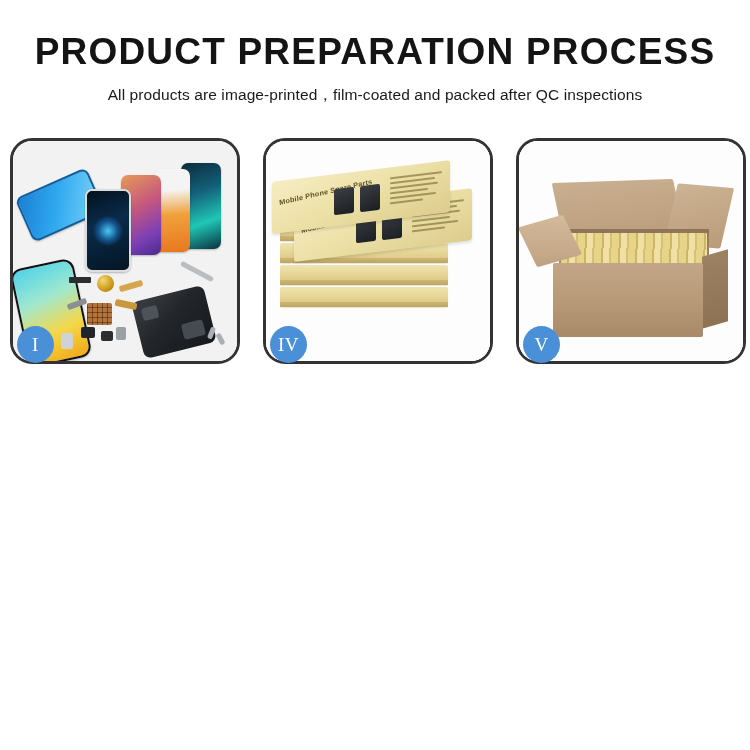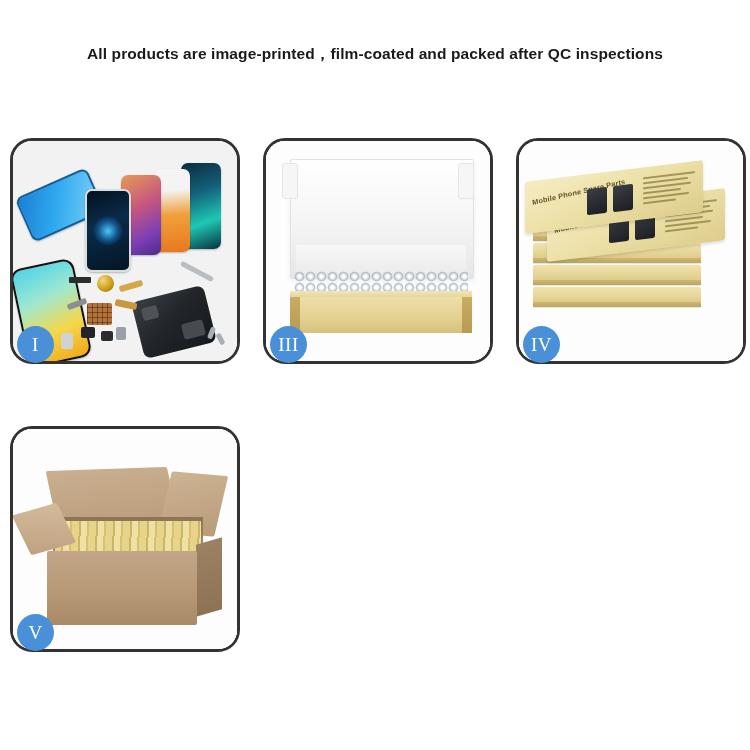--- a/index.html
+++ b/index.html
@@ -27,21 +27,21 @@
     font-weight: 700;
     letter-spacing: 1.2px;
     color: #141414;
     line-height: 1.1;
     white-space: nowrap;
   }
   .subtitle {
     margin-top: 12px;
     font-family: "Liberation Sans", sans-serif;
     font-size: 15.5px;
-    font-weight: 700;
+    font-weight: 400;
     color: #1a1a1a;
     letter-spacing: 0.1px;
     white-space: nowrap;
   }
 
   
   .grid {
     position: absolute;
     left: 10px;
     top: 138px;
@@ -388,20 +388,21 @@
   .tape-v2 {
     position: absolute; left: 52px; top: 166px; width: 14px; height: 16px;
     background: rgba(140,112,80,0.45);
     transform: skewY(17deg);
   }
 </style>
 </head>
 <body>
 
 <div class="header">
+  <div class="title">PRODUCT PREPARATION PROCESS</div>
   <div class="subtitle">All products are image-printed，film-coated and packed after QC inspections</div>
 </div>
 
 <div class="grid">
 
   <div class="card tinted">
     <div class="card-inner">
       <div class="scene-phones">
         <div class="phone ph-blue"></div>
         <div class="phone ph-teal"></div>
@@ -422,34 +423,20 @@
         <div class="part blk5"></div>
         <div class="part tool"></div>
         <div class="part screw1"></div>
         <div class="part screw2"></div>
       </div>
     </div>
     <div class="badge">I</div>
   </div>
 
 
-  <div class="card">
-    <div class="card-inner">
-      <div class="scene-openbox">
-        <div class="lid-back"></div>
-        <div class="lid-tab-l"></div>
-        <div class="lid-tab-r"></div>
-        <div class="foam"></div>
-        <div class="box-bubbles"></div>
-        <div class="box-edge"></div>
-        <div class="box-front"></div>
-      </div>
-    </div>
-    <div class="badge">III</div>
-  </div>
 
   <div class="card">
     <div class="card-inner">
       <div class="scene-stack">
         <div class="stackbox sb1"></div>
         <div class="stackbox sb2"></div>
         <div class="stackbox sb3"></div>
         <div class="stackbox sb4"></div>
         <div class="stackbox sb5"></div>
 

